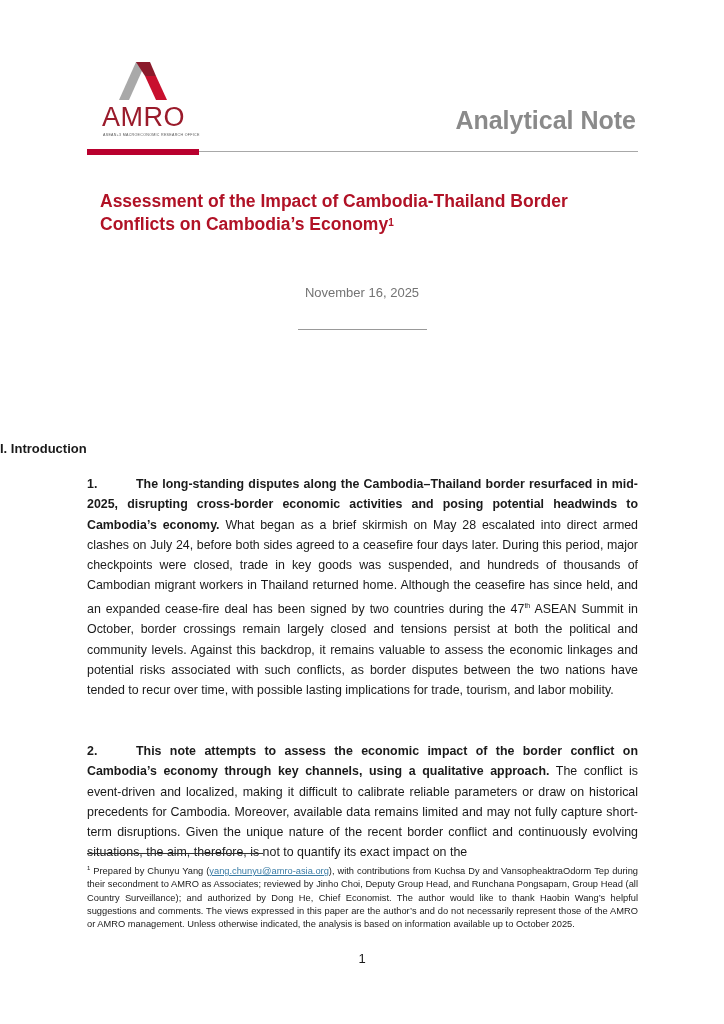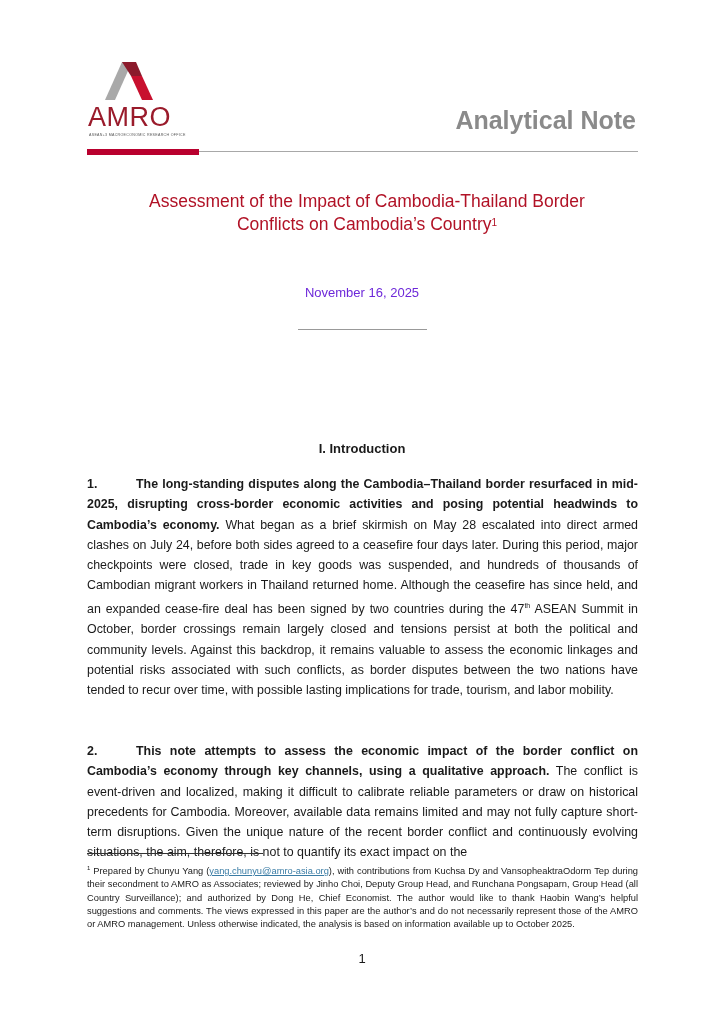--- a/index.html
+++ b/index.html
@@ -1,35 +1,35 @@
 <!DOCTYPE html>
 <html><head>
   <meta charset="utf-8">
   <style>
     html, body { margin: 0; padding: 0; background: #ffffff; }
     body { width: 724px; height: 1024px; position: relative; overflow: hidden; font-family: "Liberation Sans", sans-serif; color: #1a1a1a; }
     .page { position: absolute; left: 0; top: 0; width: 724px; height: 1024px; }
 
-    .logo { position: absolute; left: 88px; top: 60px; width: 110px; height: 80px; }
+    .logo { position: absolute; left: 102px; top: 60px; width: 110px; height: 80px; }
     .logo svg { position: absolute; left: 14px; top: 0; }
     .logo-word { position: absolute; left: 0; top: 42px; font-size: 27px; font-weight: 400; color: #9a1b2b; letter-spacing: 0.5px; }
     .logo-sub { position: absolute; left: 1px; top: 73px; font-size: 3.6px; color: #555; letter-spacing: 0.3px; white-space: nowrap; text-transform: uppercase; }
 
     .doc-type { position: absolute; right: 88px; top: 106px; font-size: 25px; font-weight: 700; color: #8a8a8a; }
 
     .header-rule-gray { position: absolute; left: 87px; top: 151px; width: 551px; height: 1px; background: #a8a8a8; }
     .header-rule-red { position: absolute; left: 87px; top: 149px; width: 112px; height: 6px; background: #b9002e; }
 
-    .title { position: absolute; left: 82px; top: 190px; width: 570px; text-align: center; color: #b11226; font-weight: 400; font-size: 17.5px; line-height: 23px; }
+    .title { position: absolute; left: 100px; top: 190px; width: 570px; text-align: left; color: #b11226; font-weight: 700; font-size: 17.5px; line-height: 23px; }
     .title sup { font-size: 10px; vertical-align: top; position: relative; top: -2px; }
 
-    .date { position: absolute; left: 0; top: 285px; width: 724px; text-align: center; font-size: 13px; color: #6d28d9; }
+    .date { position: absolute; left: 0; top: 285px; width: 724px; text-align: center; font-size: 13px; color: #737373; }
     .date-rule { position: absolute; left: 298px; top: 329px; width: 129px; height: 1px; background: #999; }
 
-    .section-heading { position: absolute; left: 0; top: 441px; width: 724px; text-align: center; font-size: 13px; font-weight: 700; color: #1a1a1a; }
+    .section-heading { position: absolute; left: 0; top: 441px; width: 724px; text-align: left; font-size: 13px; font-weight: 700; color: #1a1a1a; }
 
     .para { position: absolute; left: 87px; width: 551px; font-size: 12.4px; line-height: 20.3px; text-align: justify; color: #1a1a1a; }
     .para b { font-weight: 700; }
     .para .num { display: inline-block; width: 49px; font-weight: 700; }
     .para sup { font-size: 7px; }
     #p1 { top: 474px; }
     #p2 { top: 741px; }
 
     .fn-rule { position: absolute; left: 87px; top: 853px; width: 176px; height: 1px; background: #333; }
     .footnote { position: absolute; left: 87px; top: 862px; width: 551px; font-size: 9.3px; line-height: 13.2px; text-align: justify; color: #1a1a1a; }
@@ -53,21 +53,21 @@
     <div class="logo-sub">ASEAN+3 Macroeconomic Research Office</div>
   </div>
 
   <div class="doc-type">Analytical Note</div>
 
   <div class="header-rule-gray"></div>
   <div class="header-rule-red"></div>
 
   <div class="title">
     <div>Assessment of the Impact of Cambodia-Thailand Border</div>
-    <div><span>Conflicts on Cambodia’s Country</span><sup>1</sup></div>
+    <div><span>Conflicts on Cambodia’s Economy</span><sup>1</sup></div>
   </div>
 
   <div class="date">November 16, 2025</div>
   <div class="date-rule"></div>
 
   <div class="section-heading">I.  Introduction</div>
 
   <div class="para" id="p1"><span class="num">1.</span><b>The long-standing disputes along the Cambodia–Thailand border resurfaced in mid-2025, disrupting cross-border economic activities and posing potential headwinds to Cambodia’s economy.</b><span> What began as a brief skirmish on May 28 escalated into direct armed clashes on July 24, before both sides agreed to a ceasefire four days later. During this period, major checkpoints were closed, trade in key goods was suspended, and hundreds of thousands of Cambodian migrant workers in Thailand returned home. Although the ceasefire has since held, and an expanded cease-fire deal has been signed by two countries during the 47</span><sup>th</sup><span> ASEAN Summit in October, border crossings remain largely closed and tensions persist at both the political and community levels. Against this backdrop, it remains valuable to assess the economic linkages and potential risks associated with such conflicts, as border disputes between the two nations have tended to recur over time, with possible lasting implications for trade, tourism, and labor mobility.</span></div>
 
   <div class="para" id="p2"><span class="num">2.</span><b>This note attempts to assess the economic impact of the border conflict on Cambodia’s economy through key channels, using a qualitative approach.</b><span> The conflict is event-driven and localized, making it difficult to calibrate reliable parameters or draw on historical precedents for Cambodia. Moreover, available data remains limited and may not fully capture short-term disruptions. Given the unique nature of the recent border conflict and continuously evolving situations, the aim, therefore, is not to quantify its exact impact on the</span></div>

